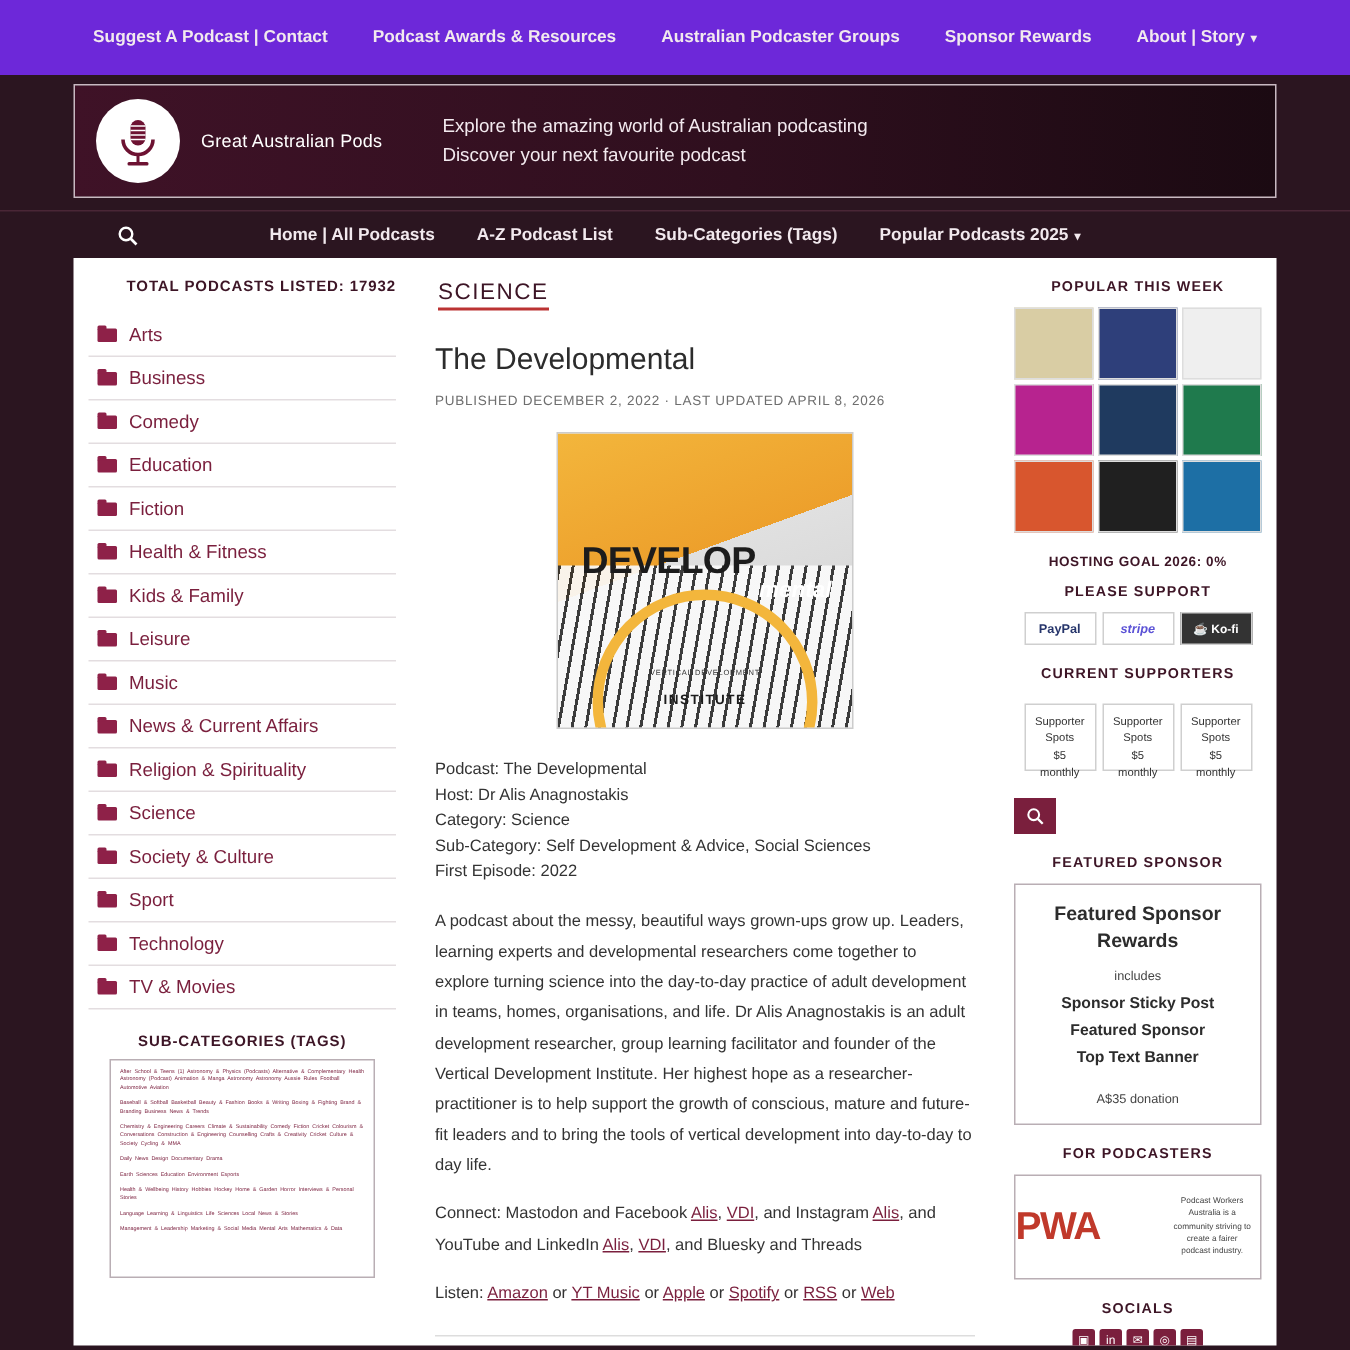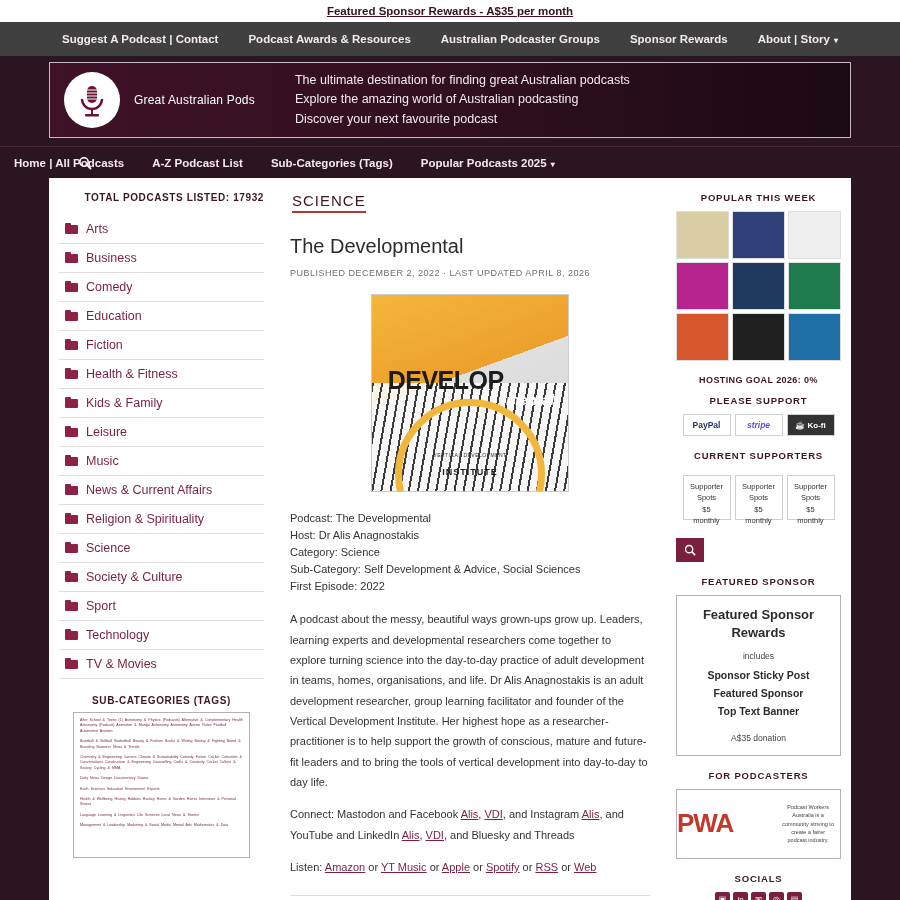--- a/index.html
+++ b/index.html
@@ -17,21 +17,21 @@
     height: 22px; background: #ffffff;
     display: flex; align-items: center; justify-content: center;
   }
   .top-banner a {
     color: #3a1020; font-size: 11.5px; font-weight: bold;
     text-decoration: underline;
   }
 
   
   .main-nav {
-    height: 34px; background: #404040;
+    height: 50px; background: #6d28d9;
     display: flex; align-items: center; justify-content: center;
     gap: 0px;
   }
   .main-nav .nav-item {
     color: #f2e9ee; font-size: 11.5px; font-weight: bold;
     padding: 0 15px; white-space: nowrap; cursor: pointer;
   }
   .caret { display: inline-block; margin-left: 4px; font-size: 8px; }
 
   
@@ -64,21 +64,21 @@
     display: flex; align-items: center;
     border-top: 1px solid #4a2636;
     position: relative;
   }
   .sec-nav .search-icon-btn {
     margin-left: 78px; color: #ffffff; cursor: pointer;
     display: flex; align-items: center;
   }
   .sec-nav .links {
     position: absolute; left: 0; right: 0;
-    display: flex; align-items: center;
+    display: flex; justify-content: center; align-items: center;
   }
   .sec-nav .links .nav-item {
     color: #f2e9ee; font-size: 11.5px; font-weight: bold;
     padding: 0 14px; cursor: pointer; white-space: nowrap;
   }
 
   
   .content-shell {
     width: 802px; margin: 0 auto; background: #ffffff;
     height: 725px; display: flex; overflow: hidden;
@@ -239,23 +239,20 @@
     width: 15px; height: 15px; background: #7a1f3d; border-radius: 2px;
     display: flex; align-items: center; justify-content: center;
     color: #fff; font-size: 8px; cursor: pointer;
   }
 </style>
 </head>
 <body>
 
 <div class="page">
 
-  <div class="top-banner">
-    <a href="#">Featured Sponsor Rewards - A$35 per month</a>
-  </div>
 
   <div class="main-nav">
     <div class="nav-item">Suggest A Podcast | Contact</div>
     <div class="nav-item">Podcast Awards &amp; Resources</div>
     <div class="nav-item">Australian Podcaster Groups</div>
     <div class="nav-item">Sponsor Rewards</div>
     <div class="nav-item">
       <span>About | Story</span><span class="caret">▾</span>
     </div>
   </div>
@@ -273,21 +270,20 @@
             <line x1="13" y1="11" x2="23" y2="11"></line>
             <line x1="13" y1="14" x2="23" y2="14"></line>
             <line x1="13" y1="17" x2="23" y2="17"></line>
           </g>
         </svg>
       </div>
       <div class="site-title">
         <div class="l1">Great Australian Pods</div>
       </div>
       <div class="hero-tagline">
-        <div>The ultimate destination for finding great Australian podcasts</div>
         <div>Explore the amazing world of Australian podcasting</div>
         <div>Discover your next favourite podcast</div>
       </div>
     </div>
   </div>
 
   <div class="sec-nav">
     <div class="search-icon-btn">
       <svg width="14" height="14" viewBox="0 0 14 14" aria-hidden="true">
         <circle cx="6" cy="6" r="4.2" stroke="#fff" stroke-width="1.6" fill="none"></circle>

